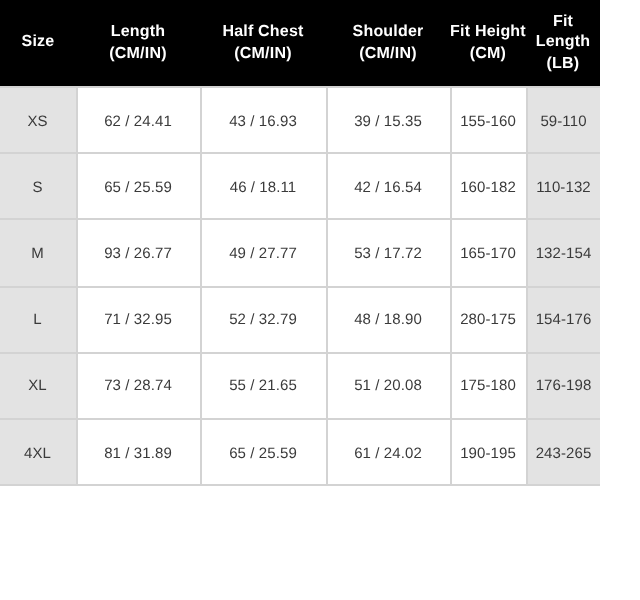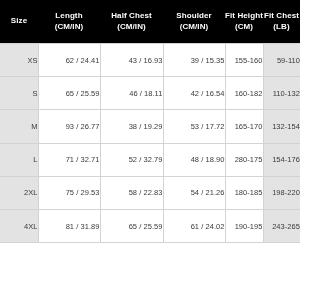--- a/index.html
+++ b/index.html
@@ -36,21 +36,21 @@
   }
 
   #size-chart thead th .unit {
     display: block;
     font-weight: bold;
   }
 
   #size-chart tbody td {
     font-size: 7.5px;
     color: #3a3a3a;
-    text-align: right;
+    text-align: center;
     vertical-align: middle;
     height: 32.2px;
     padding: 0;
     border: 1px solid #d3d3d3;
     background: #ffffff;
     letter-spacing: 0.05px;
     white-space: nowrap;
   }
 
   #size-chart tbody tr td:first-child,
@@ -101,21 +101,21 @@
       </th>
       <th>
         <span>Shoulder</span>
         <span class="unit">(CM/IN)</span>
       </th>
       <th>
         <span>Fit Height</span>
         <span class="unit">(CM)</span>
       </th>
       <th>
-        <span>Fit Chest</span>
+        <span>Fit Length</span>
         <span class="unit">(LB)</span>
       </th>
     </tr>
   </thead>
   <tbody id="size-chart-body">
       <tr>
         <td>XS</td>
         <td>62 / 24.41</td>
         <td>43 / 16.93</td>
         <td>39 / 15.35</td>
@@ -126,40 +126,40 @@
         <td>S</td>
         <td>65 / 25.59</td>
         <td>46 / 18.11</td>
         <td>42 / 16.54</td>
         <td>160-182</td>
         <td>110-132</td>
       </tr>
       <tr>
         <td>M</td>
         <td>93 / 26.77</td>
-        <td>38 / 19.29</td>
+        <td>49 / 27.77</td>
         <td>53 / 17.72</td>
         <td>165-170</td>
         <td>132-154</td>
       </tr>
       <tr>
         <td>L</td>
-        <td>71 / 32.71</td>
+        <td>71 / 32.95</td>
         <td>52 / 32.79</td>
         <td>48 / 18.90</td>
         <td>280-175</td>
         <td>154-176</td>
       </tr>
       <tr>
-        <td>2XL</td>
-        <td>75 / 29.53</td>
-        <td>58 / 22.83</td>
-        <td>54 / 21.26</td>
-        <td>180-185</td>
-        <td>198-220</td>
+        <td>XL</td>
+        <td>73 / 28.74</td>
+        <td>55 / 21.65</td>
+        <td>51 / 20.08</td>
+        <td>175-180</td>
+        <td>176-198</td>
       </tr>
       <tr>
         <td>4XL</td>
         <td>81 / 31.89</td>
         <td>65 / 25.59</td>
         <td>61 / 24.02</td>
         <td>190-195</td>
         <td>243-265</td>
       </tr>
     </tbody>

